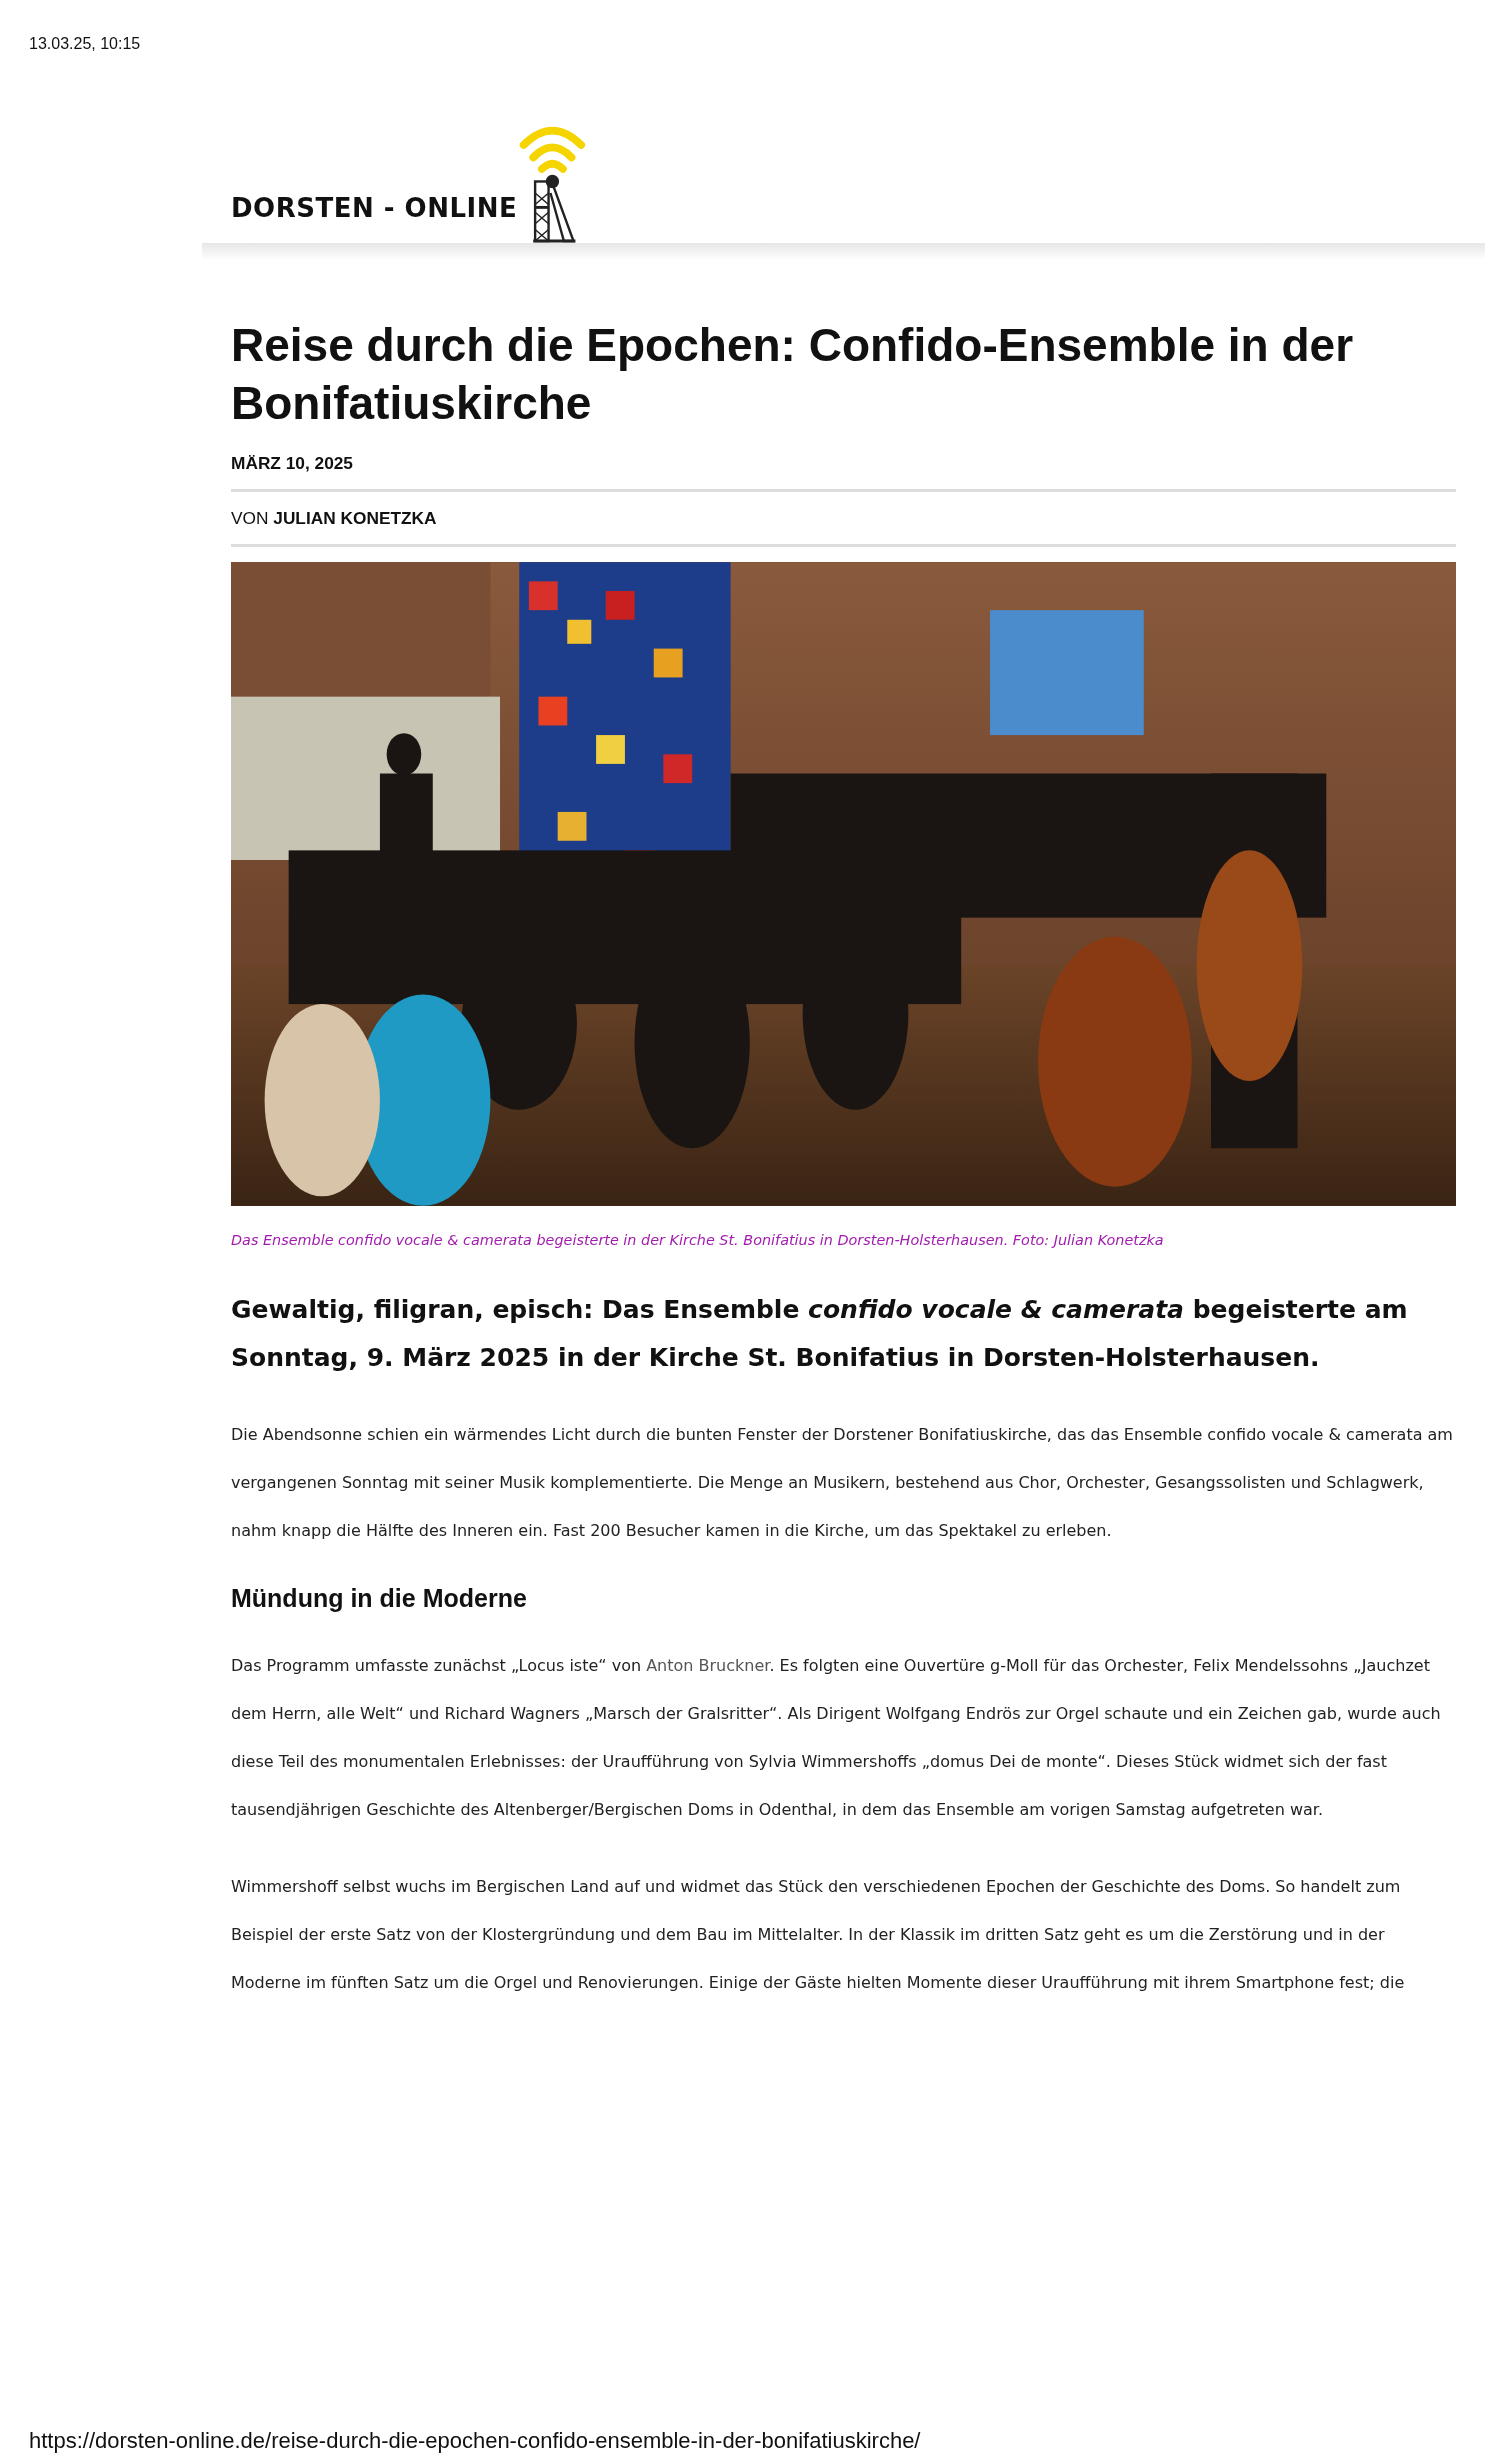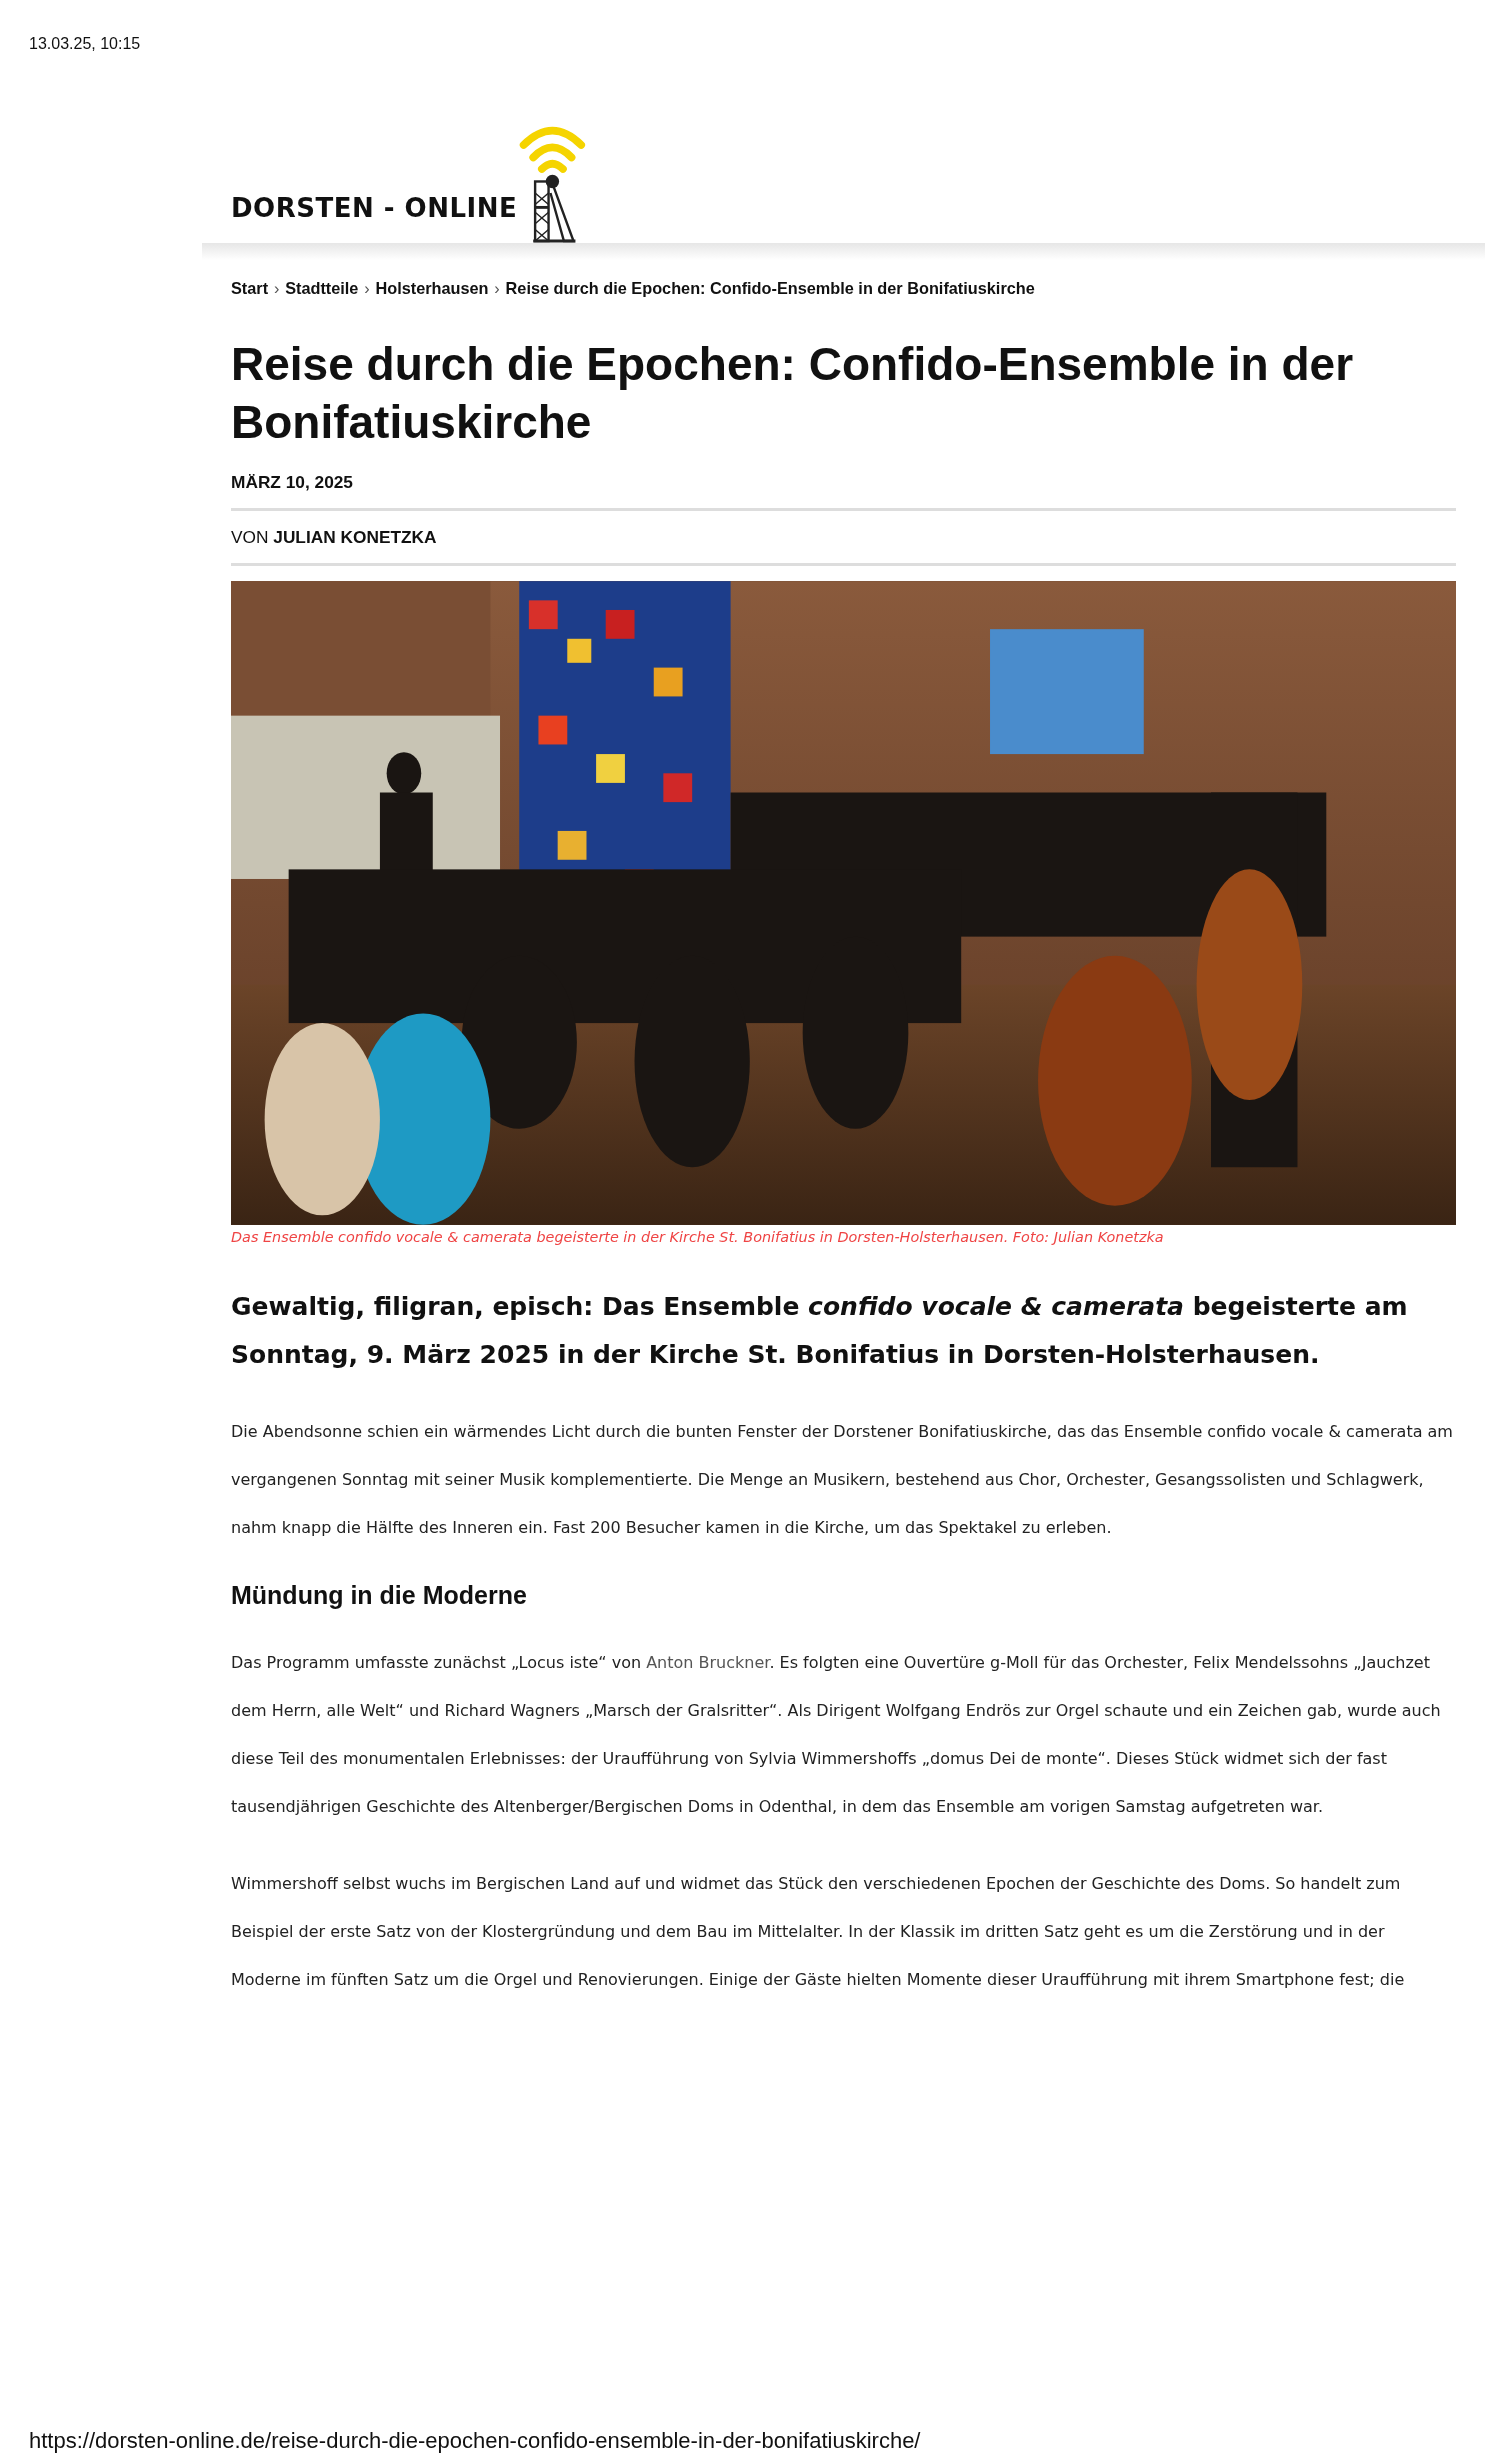--- a/index.html
+++ b/index.html
@@ -17,21 +17,21 @@
   .breadcrumb .sep { font-weight: normal; margin: 0 5.8px; color: #555; }
   .breadcrumb a { color: #111; text-decoration: none; }
   .tags { margin-top: 7.7px; font-size: 15.4px; font-weight: bold; color: #aaa; }
   .tags a { color: #aaa; text-decoration: none; margin-left: 5.8px; margin-right: 13.4px; }
   h1 { margin: 37px 0 0 0; font-size: 46px; line-height: 58px; font-weight: bold; color: #111; }
   .date-line { margin-top: 21px; font-size: 17.3px; font-weight: bold; color: #111; }
   .rule { height: 2.9px; background: #ddd; margin-top: 15.4px; }
   .byline { margin-top: 15.4px; font-size: 17.3px; color: #111; }
   .byline b { font-weight: bold; }
   .photo { margin-top: 15.4px; width: 1225px; height: 644px; position: relative; overflow: hidden; background: #5a3a25; }
-  .caption { margin-top: 4px; font-family: "DejaVu Sans", sans-serif; font-style: italic; font-size: 14.4px; color: #ef4444; }
+  .caption { margin-top: 26px; font-family: "DejaVu Sans", sans-serif; font-style: italic; font-size: 14.4px; color: #a21caf; }
   .lead { margin-top: 38px; font-family: "DejaVu Sans", sans-serif; font-weight: bold; font-size: 25px; line-height: 48px; color: #111; }
   .body-p { margin-top: 29px; font-family: "DejaVu Sans", sans-serif; font-size: 16px; line-height: 48px; color: #222; }
   .body-p a { color: #555; text-decoration: none; }
   h2 { margin: 29px 0 0 0; font-size: 25px; font-weight: bold; color: #111; }
   .print-footer { position: absolute; left: 29px; top: 2428px; font-size: 22px; color: #111; white-space: nowrap; }
 </style>
 </head>
 <body>
 
 <div class="print-header">
@@ -50,23 +50,20 @@
       <path d="M22 80 L36 92 M36 80 L22 92 M22 100 L36 112 M36 100 L22 112 M22 118 L36 130 M36 118 L22 130" stroke="#222" stroke-width="1.5"></path>
       <line x1="22" y1="95" x2="36" y2="95" stroke="#222" stroke-width="3"></line>
       <path d="M40 70 L62 130 L52 130 L38 80" fill="none" stroke="#222" stroke-width="2.5"></path>
       <line x1="20" y1="130" x2="64" y2="130" stroke="#222" stroke-width="3"></line>
     </svg>
   </a>
 </div>
 <div class="header-shadow"></div>
 
 <main class="content">
-  <nav class="breadcrumb">
-    <a>Start</a><span class="sep">›</span><a>Stadtteile</a><span class="sep">›</span><a>Holsterhausen</a><span class="sep">›</span><span>Reise durch die Epochen: Confido-Ensemble in der Bonifatiuskirche</span>
-  </nav>
 
   <h1>Reise durch die Epochen: Confido-Ensemble in der Bonifatiuskirche</h1>
   <div class="date-line">MÄRZ 10, 2025</div>
   <div class="rule"></div>
   <div class="byline">
     <span>VON</span>
     <b>JULIAN KONETZKA</b>
   </div>
   <div class="rule"></div>
 

